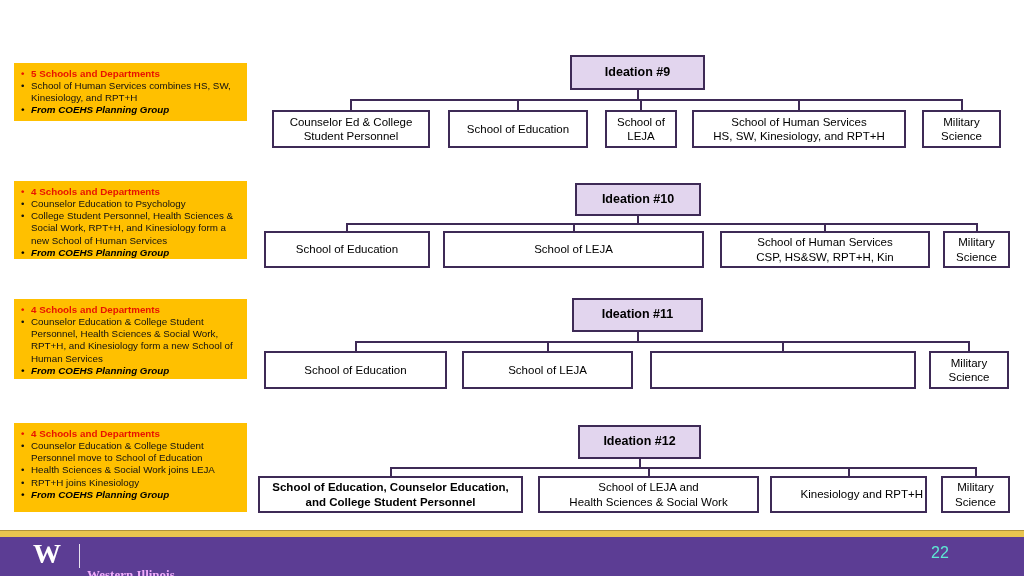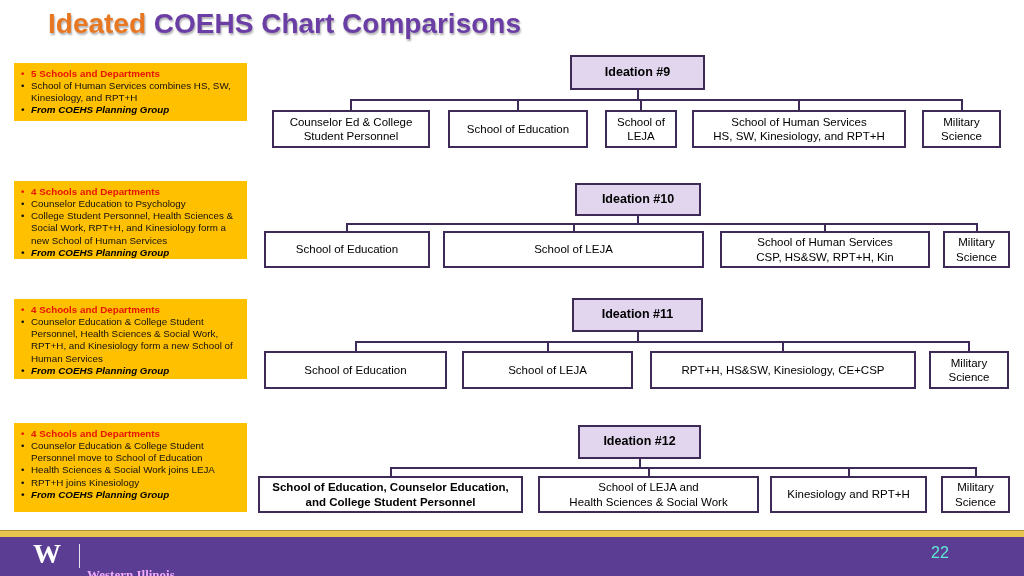--- a/index.html
+++ b/index.html
@@ -62,23 +62,20 @@
   .page-number {
     position:absolute; left:925px; top:7px; width:30px; text-align:center;
     color:#5eead4; font-size:16px;
   }
 </style>
 </head>
 <body>
 
 <div class="slide">
 
-  <div class="title">
-    <span class="hl">Ideated</span><span class="rest"> COEHS Chart Comparisons</span>
-  </div>
 
   <div id="callouts">
       <div class="callout" style="left: 14px; top: 63px; width: 233px; height: 58px;">
         <div class="callout-item red">
           <span class="bullet">•</span>
           <span>5 Schools and Departments</span>
         </div>
         <div class="callout-item">
           <span class="bullet">•</span>
           <span>School of Human Services combines HS, SW, Kinesiology, and RPT+H</span>
@@ -210,21 +207,20 @@
         <div class="conn" style="left: 547px; top: 341px; width: 2px; height: 10px;"></div>
         <div class="conn" style="left: 782px; top: 341px; width: 2px; height: 10px;"></div>
         <div class="conn" style="left: 968px; top: 341px; width: 2px; height: 10px;"></div>
         <div class="org-box" style="left: 264px; top: 351px; width: 183px; height: 38px;">
           <div>School of Education</div>
         </div>
         <div class="org-box" style="left: 462px; top: 351px; width: 171px; height: 38px;">
           <div>School of LEJA</div>
         </div>
         <div class="org-box" style="left: 650px; top: 351px; width: 266px; height: 38px;">
-          <div>RPT+H, HS&amp;SW, Kinesiology, CE+CSP</div>
         </div>
         <div class="org-box" style="left: 929px; top: 351px; width: 80px; height: 38px;">
           <div>Military</div>
           <div>Science</div>
         </div>
       </div>
       <div>
         <div class="org-box org-root" style="left: 578px; top: 425px; width: 123px; height: 34px;">
           <div>Ideation #12</div>
         </div>
@@ -235,21 +231,21 @@
         <div class="conn" style="left: 848px; top: 467px; width: 2px; height: 9px;"></div>
         <div class="conn" style="left: 975px; top: 467px; width: 2px; height: 9px;"></div>
         <div class="org-box" style="left: 258px; top: 476px; width: 265px; height: 37px; font-weight: bold;">
           <div>School of Education, Counselor Education,</div>
           <div>and College Student Personnel</div>
         </div>
         <div class="org-box" style="left: 538px; top: 476px; width: 221px; height: 37px;">
           <div>School of LEJA and</div>
           <div>Health Sciences &amp; Social Work</div>
         </div>
-        <div class="org-box" style="left: 770px; top: 476px; width: 157px; height: 37px;">
+        <div class="org-box" style="left: 770px; top: 476px; width: 157px; height: 37px; align-items: flex-end;">
           <div>Kinesiology and RPT+H</div>
         </div>
         <div class="org-box" style="left: 941px; top: 476px; width: 69px; height: 37px;">
           <div>Military</div>
           <div>Science</div>
         </div>
       </div>
     </div>
 
   <div class="footer-gold"></div>

